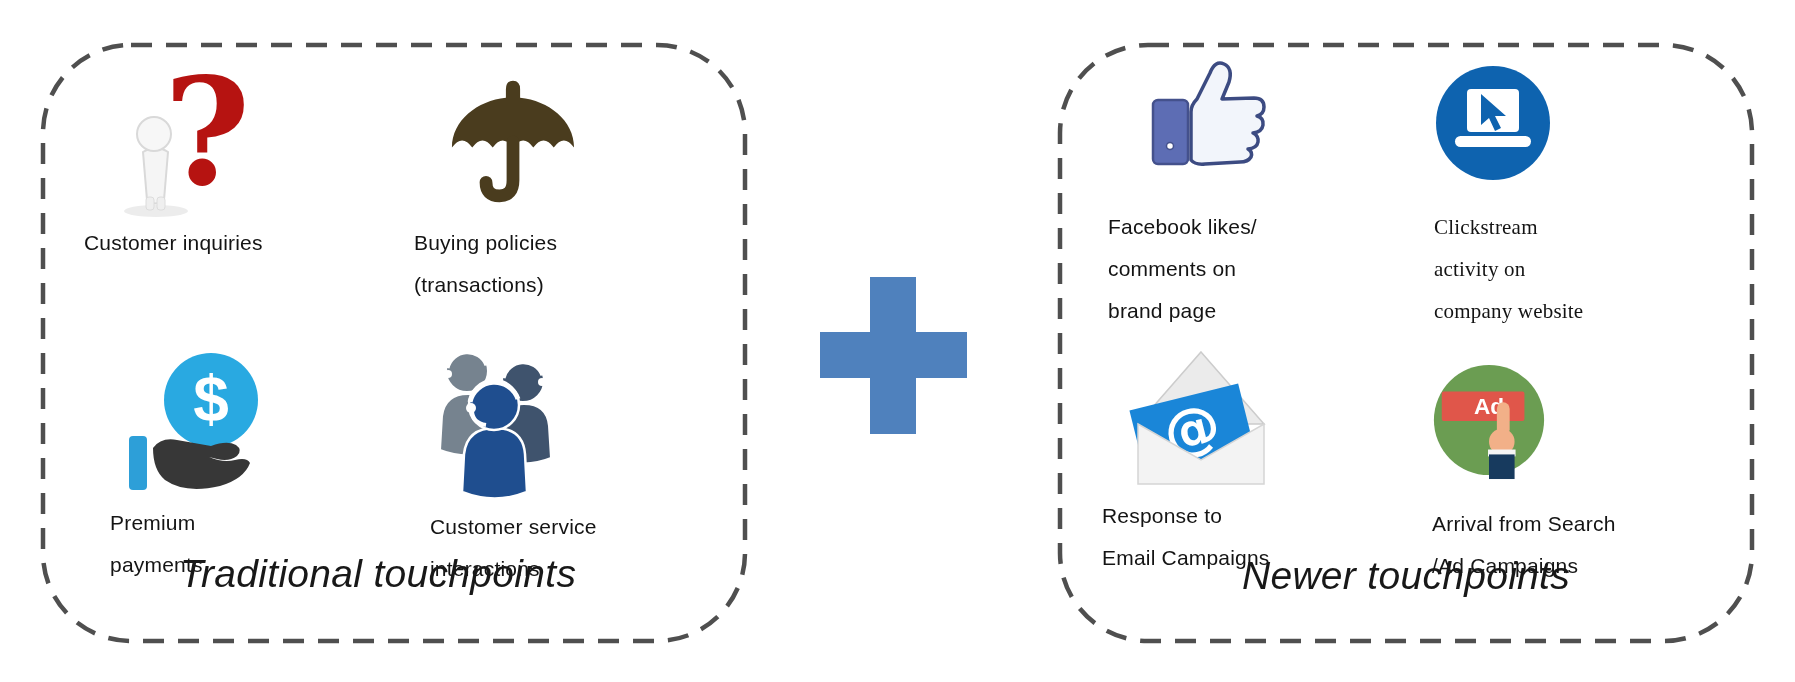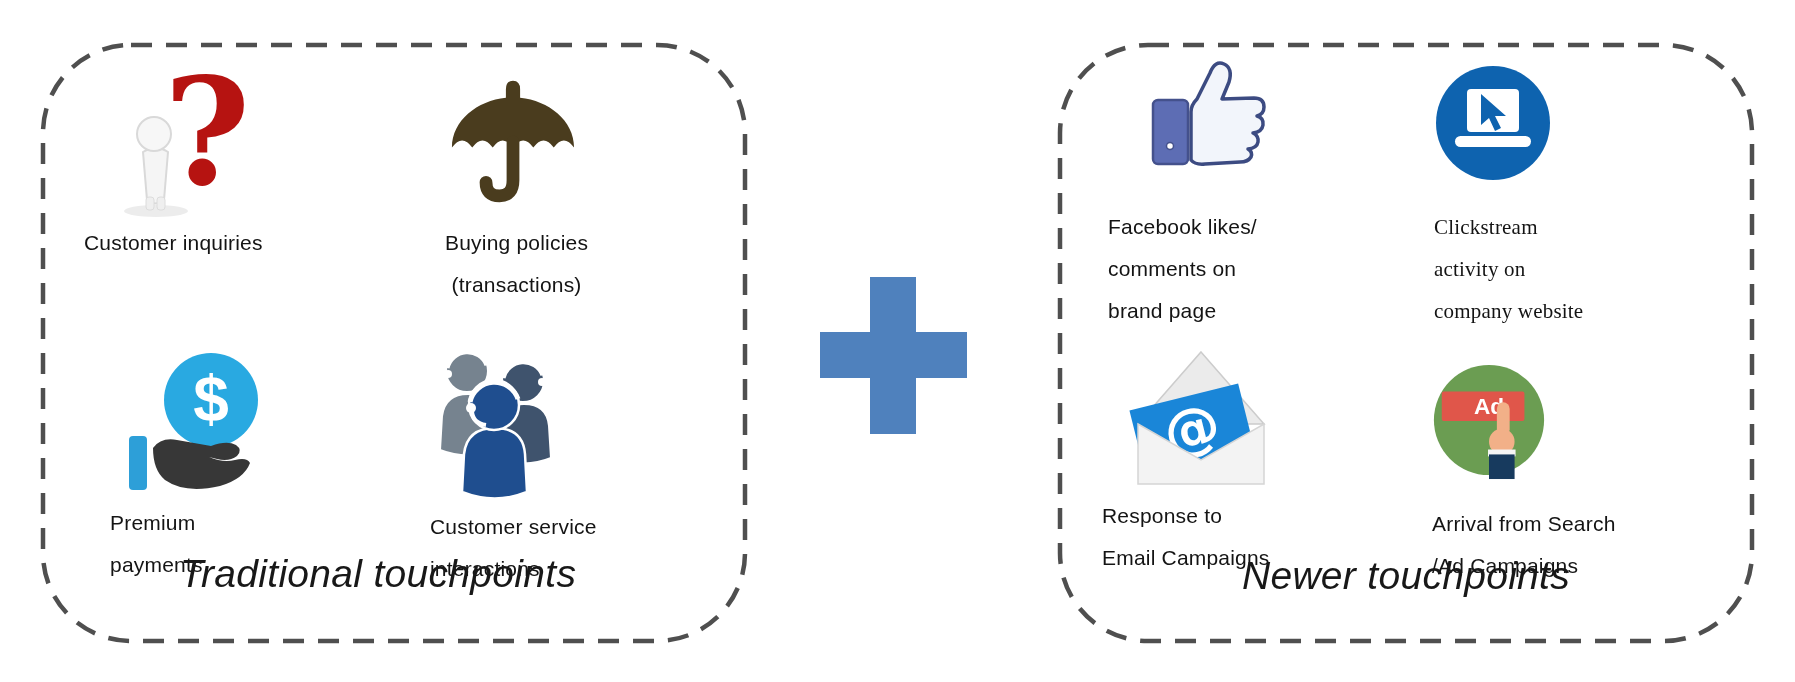--- a/index.html
+++ b/index.html
@@ -47,21 +47,21 @@
     <circle cx="42" cy="72" r="17" fill="#f7f7f7" stroke="#d9d9d9" stroke-width="2"></circle>
   </svg>
   <div class="label" style="left:84px;top:222px;">Customer inquiries</div>
 
   <svg class="icon" style="left:438px;top:68px;" width="150" height="142" viewBox="0 0 100 100">
     <path fill="#4a3c1e" d="M45,21 L45,15 Q45,9 50,9 Q55,9 55,15 L55,21
       C75,23 93,37 93,56 Q85.8,46 78.7,56 Q71.5,46 64.3,56 Q57.2,46 50,56
       Q42.8,46 35.7,56 Q28.5,46 21.3,56 Q14.2,46 7,56 C7,37 25,23 45,21 Z"></path>
     <path d="M50,52 L50,79 Q50,90 40.5,90 Q31,90 31,80.5" fill="none" stroke="#4a3c1e" stroke-width="9" stroke-linecap="round"></path>
   </svg>
-  <div class="label" style="left:445px;top:222px;text-align:center;">Buying policies
+  <div class="label" style="left:414px;top:222px;">Buying policies
 (transactions)</div>
 
   <svg class="icon" style="left:122px;top:350px;" width="148" height="146" viewBox="0 0 146 146">
     <rect x="6" y="86" width="18" height="54" rx="4" fill="#2d9fd8"></rect>
     <circle cx="88" cy="50" r="47" fill="#29a9e1"></circle>
     <text x="88" y="71" text-anchor="middle" font-family="Liberation Sans, sans-serif" font-size="64" font-weight="bold" fill="#ffffff">$</text>
     <path fill="#373737" d="M30,98 Q38,87 54,90 L88,96 Q104,90 113,95 Q120,100 114,106
       Q106,112 94,109 L86,107 Q100,113 112,110 Q124,107 127,113
       Q121,129 97,136 Q62,144 42,130 Q30,120 30,98 Z"></path>
   </svg>

